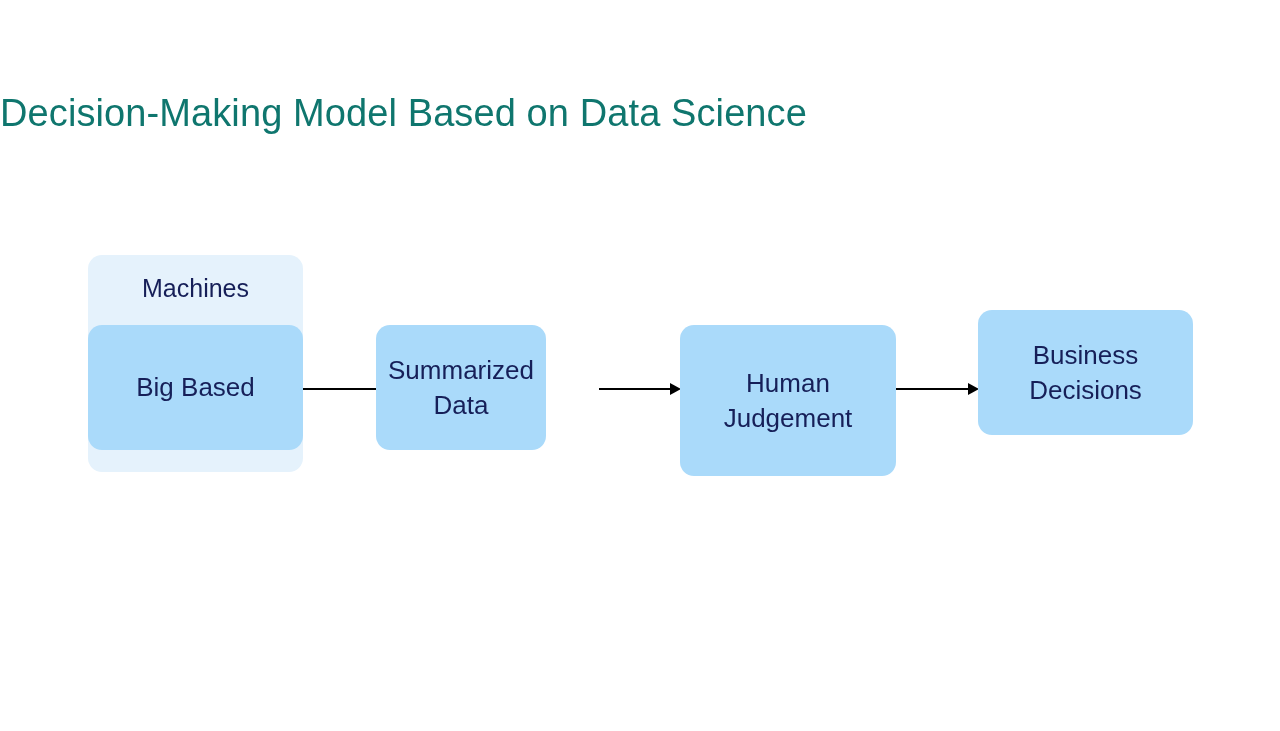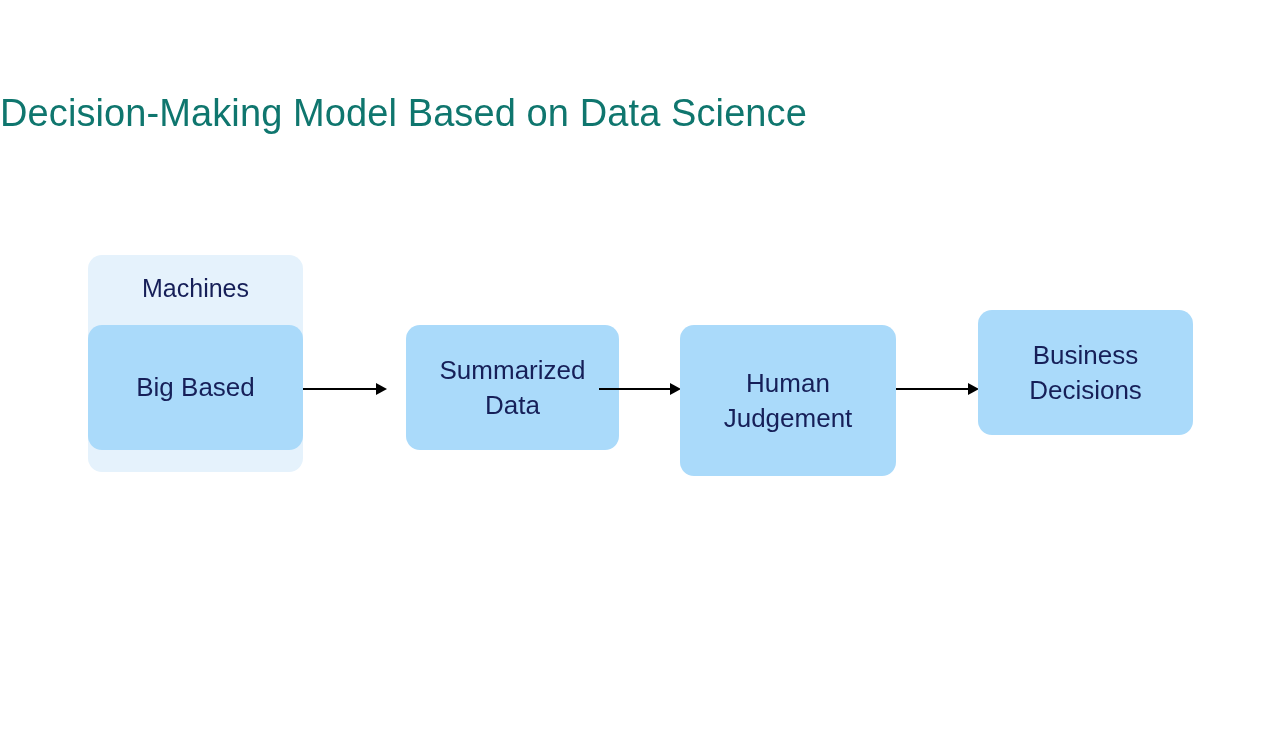--- a/index.html
+++ b/index.html
@@ -74,23 +74,23 @@
     white-space: pre-line;
   }
 
   #node-big-data {
     left: 88px;
     top: 325px;
     width: 215px;
     height: 125px;
   }
   #node-summarized-data {
-    left: 406px;
+    left: 376px;
     top: 325px;
-    width: 213px;
+    width: 170px;
     height: 125px;
   }
   #node-human-judgement {
     left: 680px;
     top: 325px;
     width: 216px;
     height: 151px;
   }
   #node-business-decisions {
     left: 978px;

